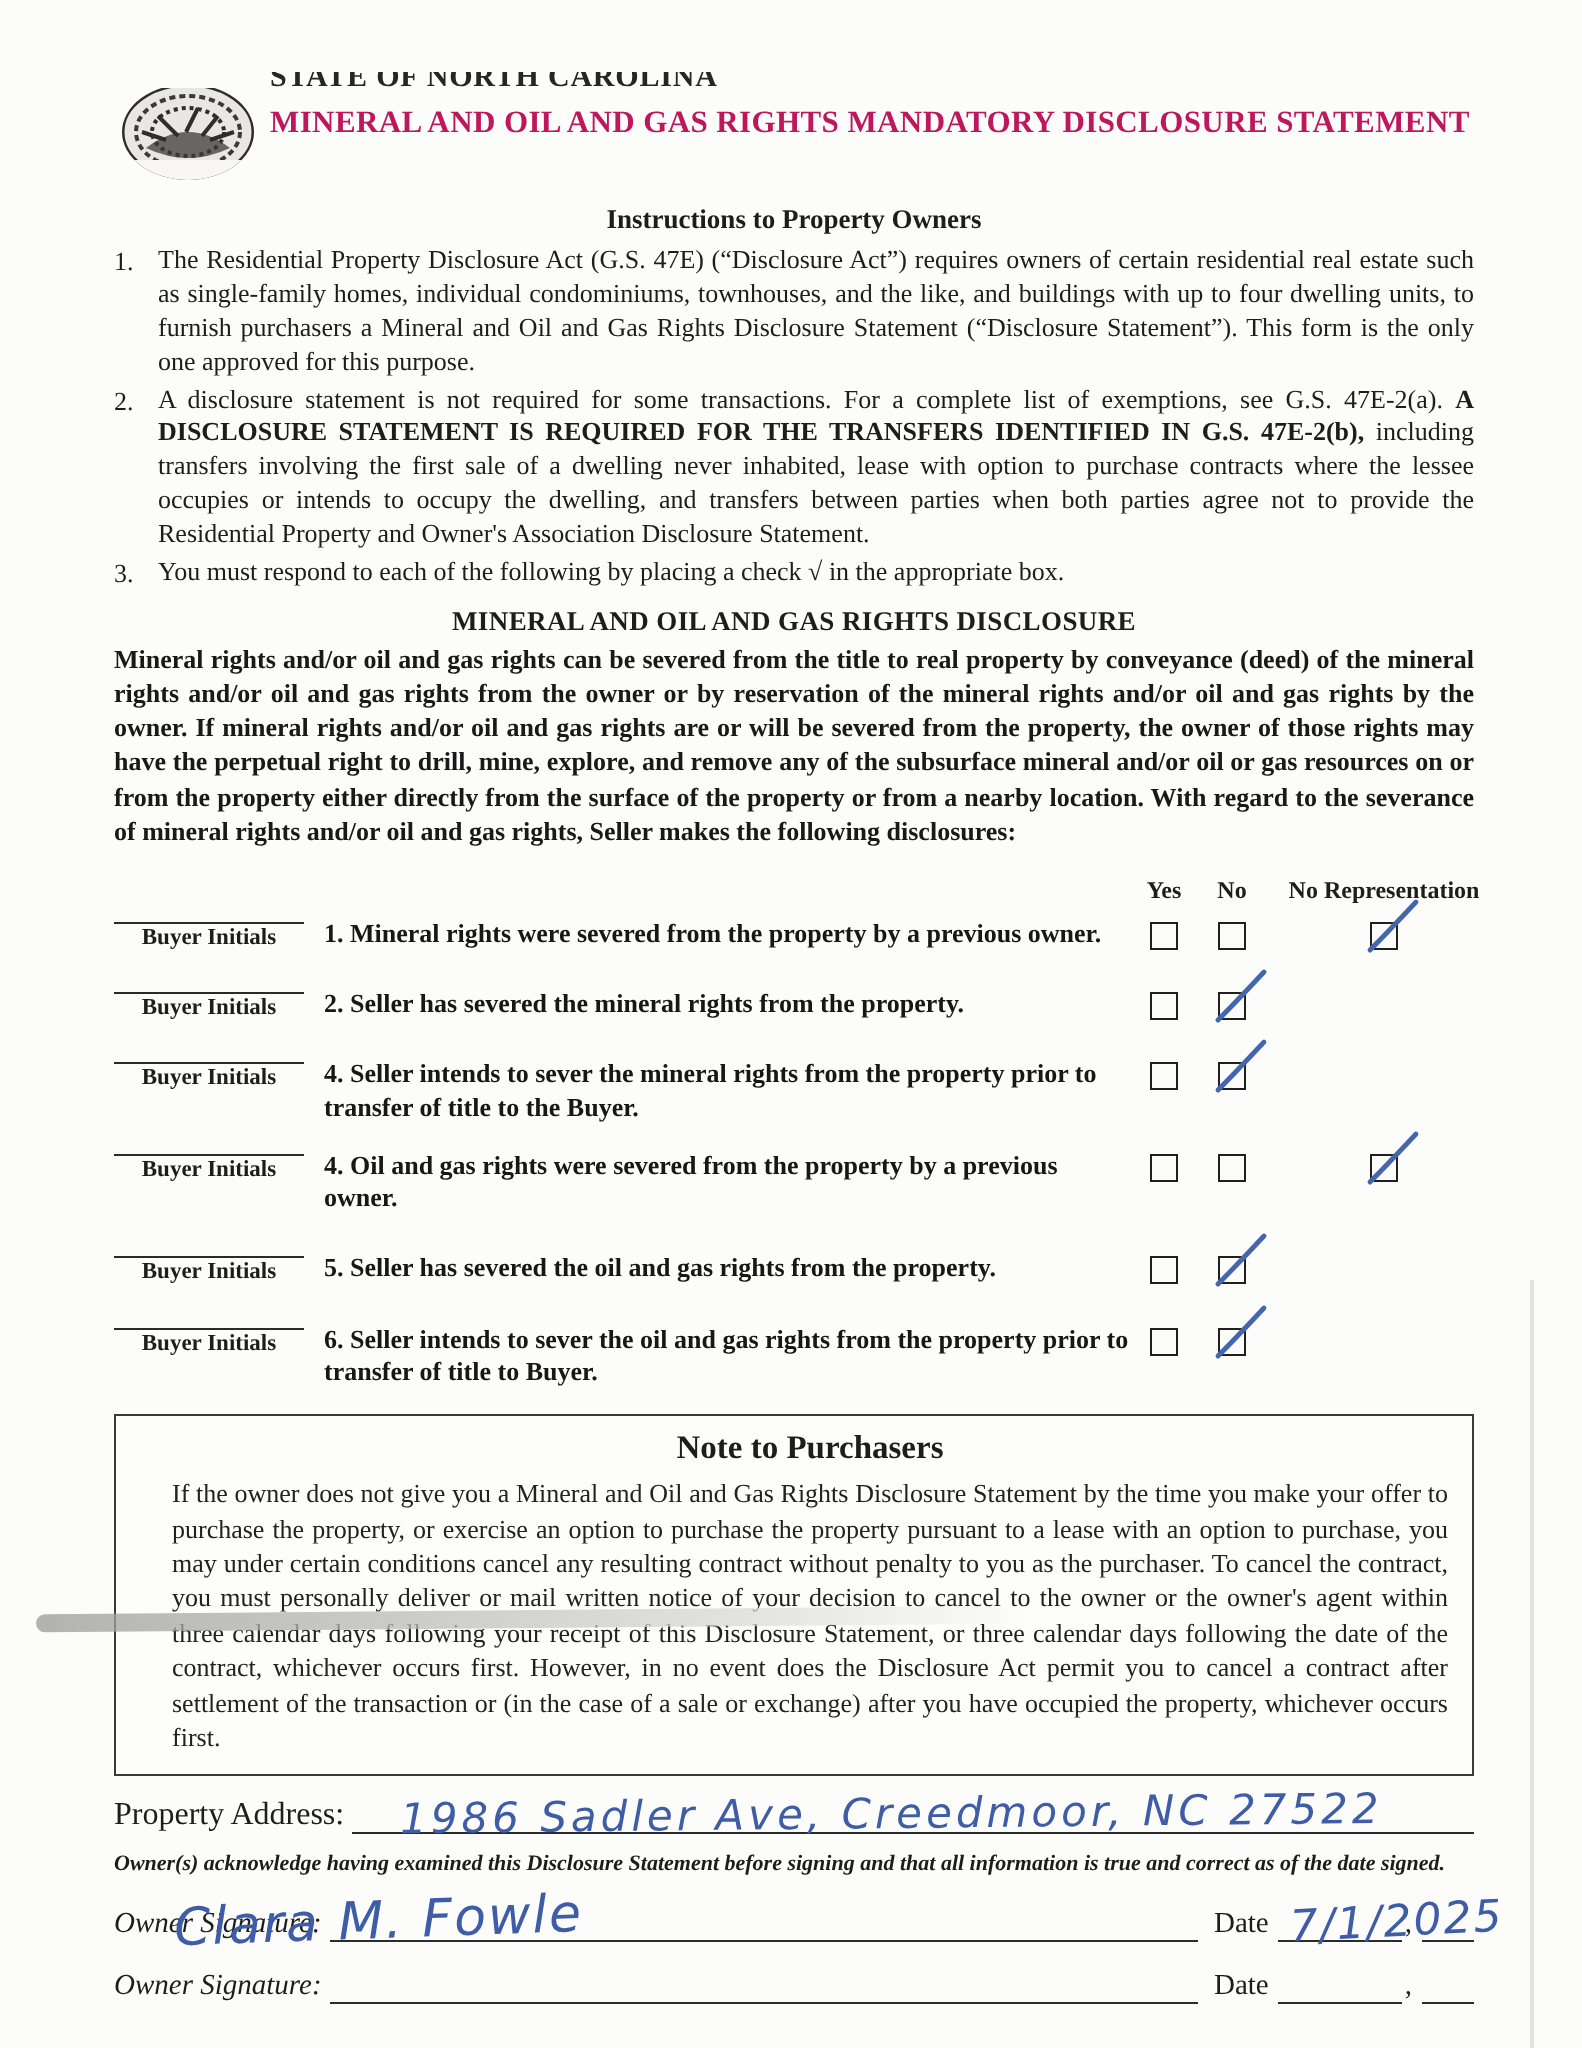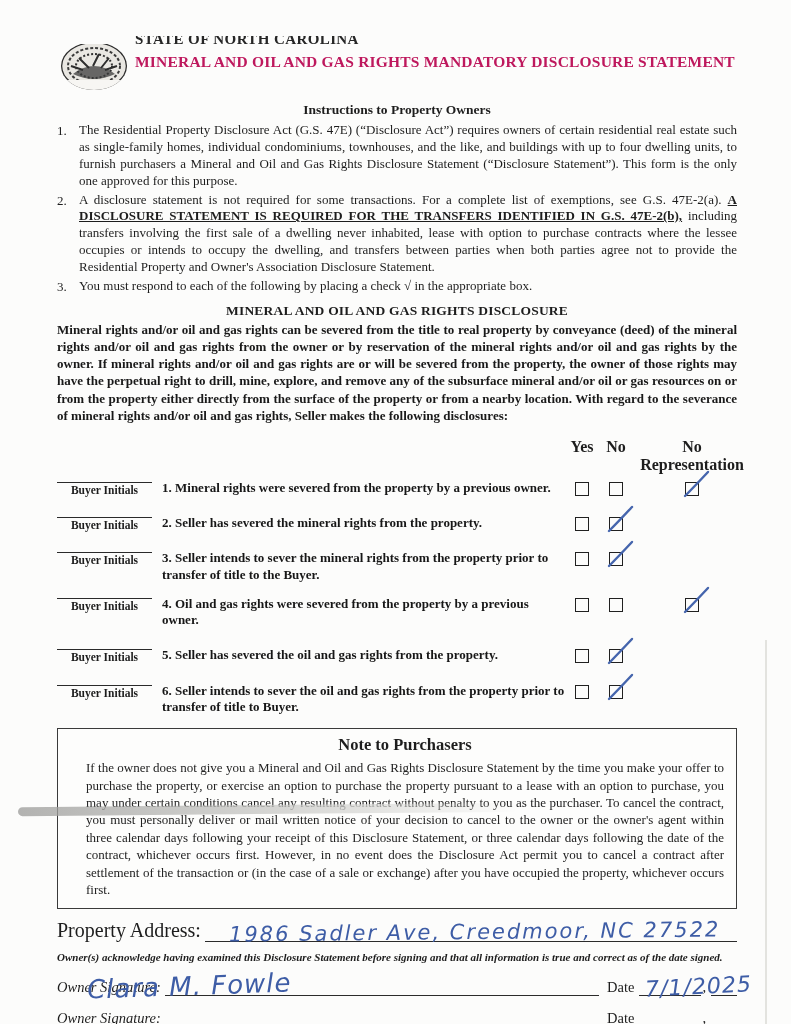--- a/index.html
+++ b/index.html
@@ -19,28 +19,28 @@
   .hdr-text{margin-left:78px;}
   .state-clip{height:14px;overflow:hidden;}
   .state-line{font-weight:bold;font-size:15px;letter-spacing:.4px;margin-top:-5px;color:#262626;}
   .doc-title{font-weight:bold;font-size:15.5px;letter-spacing:.2px;margin-top:3px;color:#be185d;}
 
   .instr-head{text-align:center;font-weight:bold;font-size:13.5px;margin:10px 0 4px 0;}
 
   .num-item{display:flex;margin-bottom:2px;}
   .num-item .num{width:22px;flex:none;font-size:13px;padding-top:1px;}
   .num-item .itxt{flex:1;font-size:13px;line-height:1.3;text-align:justify;}
-  .ul-bold{font-weight:bold;text-decoration:underline;}
+  .ul-bold{font-weight:bold;}
 
   .disc-head{text-align:center;font-weight:bold;font-size:13.5px;margin:8px 0 2px 0;letter-spacing:.2px;}
   .disc-intro{font-size:13px;font-weight:bold;line-height:1.32;text-align:justify;color:#191919;}
 
   
   .qtable{margin-top:14px;}
-  .qhead{display:flex;font-weight:bold;font-size:16px;margin-bottom:6px;}
+  .qhead{display:flex;font-weight:bold;font-size:12px;margin-bottom:6px;}
   .qhead .sp{width:508px;flex:none;}
   .col-yes{width:34px;flex:none;text-align:center;}
   .col-no{width:34px;flex:none;text-align:center;}
   .col-norep{width:118px;flex:none;text-align:center;}
   .qrow{display:flex;align-items:flex-start;margin-bottom:19px;}
   .qrow.two{margin-bottom:13px;}
   .binit{width:95px;flex:none;margin-right:10px;margin-top:2px;}
   .binit .line{border-top:1.4px solid #2a2a2a;margin-bottom:1px;}
   .binit .blab{font-weight:bold;font-size:11.5px;text-align:center;}
   .qtext{width:403px;flex:none;font-weight:bold;font-size:13px;line-height:1.25;color:#171717;}
@@ -51,21 +51,21 @@
   .checkbox.checked .mark{display:block;}
   .checkbox.hiddenbox{visibility:hidden;}
 
   
   .notebox{border:1.6px solid #3a3a3a;margin-top:6px;padding:4px 12px 10px 28px;background:#fdfdfc;}
   .notebox h3{margin:2px 0 4px 0;text-align:center;font-size:16.5px;}
   .notebox p{margin:0;font-size:13px;line-height:1.34;text-align:justify;color:#222;}
 
   
   .fline{display:flex;align-items:flex-end;margin-top:10px;position:relative;}
-  .flabel{font-size:20px;flex:none;white-space:nowrap;padding-right:4px;}
+  .flabel{font-size:16px;flex:none;white-space:nowrap;padding-right:4px;}
   .blank{flex:1;border-bottom:1.5px solid #2b2b2b;height:18px;position:relative;}
   .hw{color:#3e5da6;font-family:"DejaVu Sans",sans-serif;font-style:italic;white-space:nowrap;pointer-events:none;}
   .hw-addr{position:absolute;left:24px;bottom:-3px;font-size:21px;letter-spacing:2px;transform:rotate(-.6deg);}
   .hw-name{position:absolute;left:10px;bottom:-2px;font-size:20px;letter-spacing:2px;}
   .hw-sig{position:absolute;left:-78px;bottom:-6px;font-size:26px;letter-spacing:1px;transform:rotate(-2deg);}
   .hw-date{position:absolute;left:6px;bottom:-4px;font-size:22px;transform:rotate(-3deg);letter-spacing:1px;}
 
   .ack{font-size:11px;font-weight:bold;font-style:italic;line-height:1.3;margin-top:8px;text-align:justify;color:#1c1c1c;}
 
   .sigrow{display:flex;align-items:flex-end;margin-top:12px;}
@@ -185,21 +185,21 @@
         <div class="cbcell norep">
             <span class="checkbox hiddenbox"></span>
           </div>
       </div>
 
       <div class="qrow two">
         <div class="binit">
           <div class="line"></div>
           <div class="blab">Buyer Initials</div>
         </div>
-        <div class="qtext">3. Seller intends to sever the mineral rights from the property prior to transfer of title to the Buyer.</div>
+        <div class="qtext">4. Seller intends to sever the mineral rights from the property prior to transfer of title to the Buyer.</div>
         <div class="cbcell">
             <span class="checkbox"></span>
           </div>
         <div class="cbcell">
             <span class="checkbox checked">
               <svg class="mark" viewBox="0 0 30 30">
                 <path d="M4 26 Q12 18 27 2" fill="none" stroke="#4565ad" stroke-width="2.4" stroke-linecap="round"></path>
               </svg>
             </span>
           </div>

